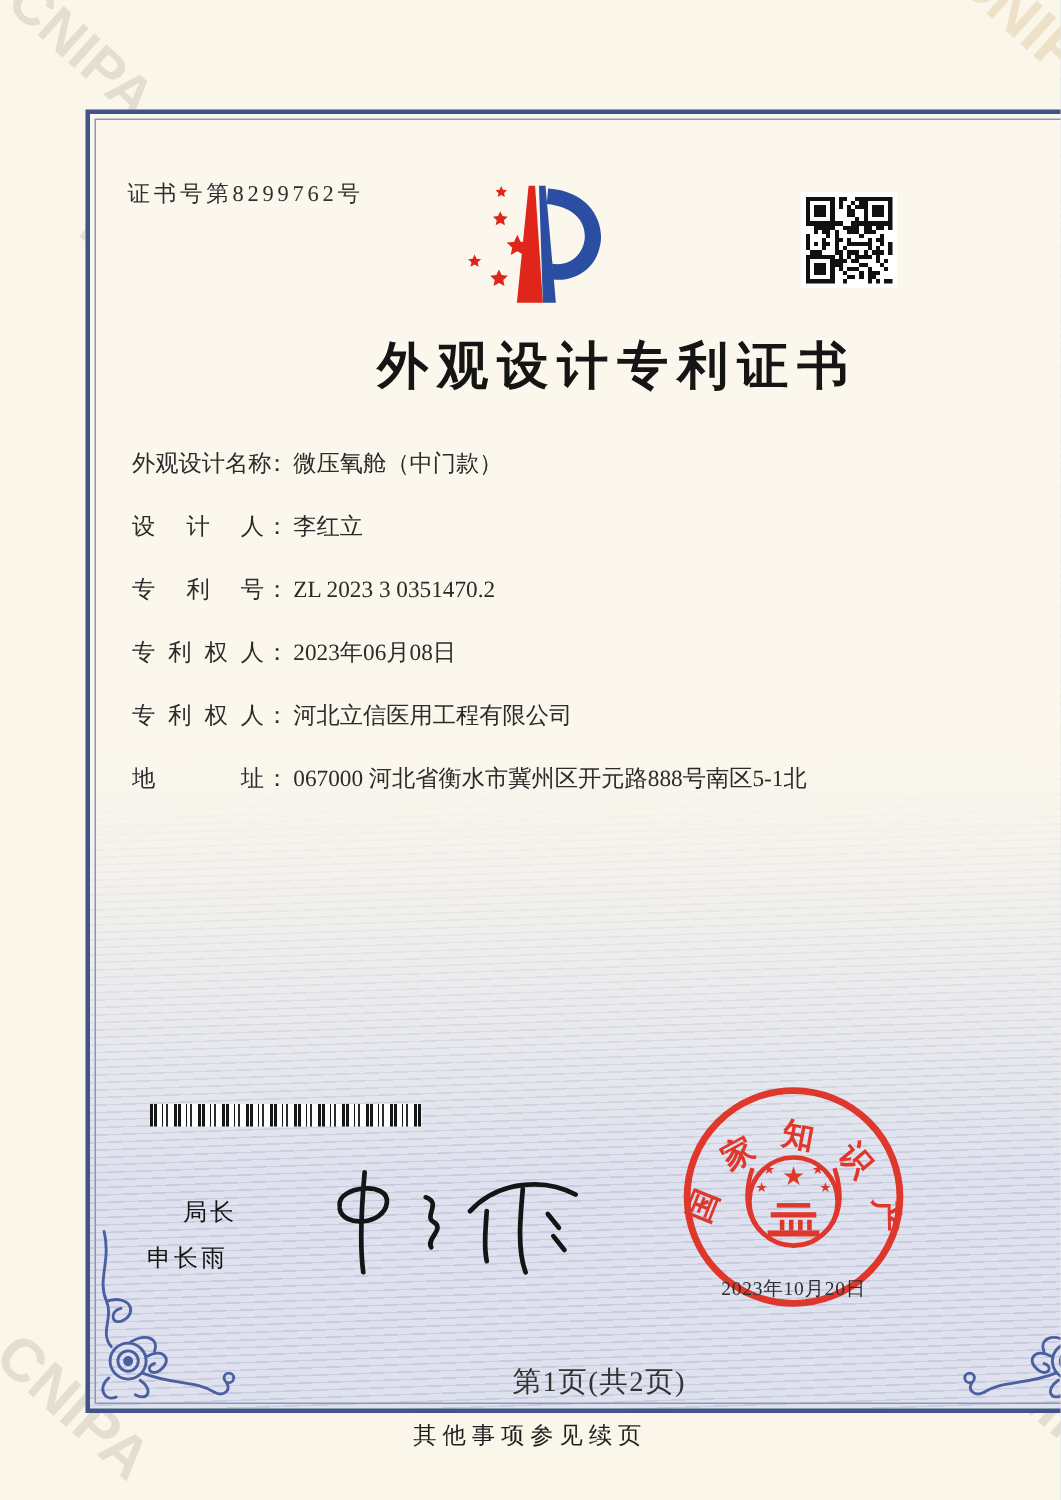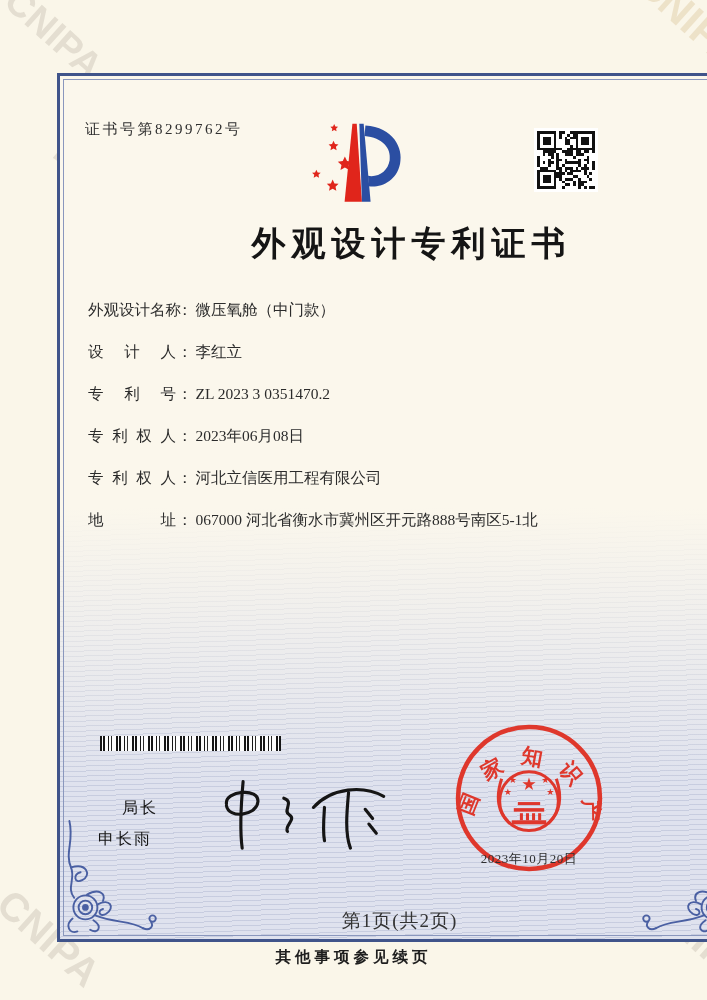--- a/index.html
+++ b/index.html
@@ -74,21 +74,21 @@
   .signer-name{position:absolute;left:38px;top:753px;font-size:16px;letter-spacing:2px;font-family:Liberation Sans, sans-serif;color:#141414;}
   .signature{position:absolute;left:150px;top:700px;width:192px;height:74px;}
   
   .seal{position:absolute;left:393px;top:646px;width:152px;height:152px;opacity:.93;}
   .seal svg{position:absolute;inset:0;width:100%;height:100%;}
   .seal-date{position:absolute;left:0;right:0;top:128px;text-align:center;font-size:13px;color:#222;letter-spacing:0.5px;}
   
   .page-indicator{position:absolute;left:0;top:832px;width:100%;text-align:center;font-size:19px;letter-spacing:1px;color:#333;}
   .continuation{
     position:absolute;left:0;top:947px;width:707px;text-align:center;
-    font-size:15.5px;font-weight:700;letter-spacing:4px;color:#1e1e1e;
+    font-size:15.5px;font-weight:400;letter-spacing:4px;color:#1e1e1e;
   }
 </style>
 </head>
 <body>
 
 <div>
 
   <div class="wm wm-gray wm-g1">CNIPA</div>
   <div class="wm wm-gray wm-g2">仅</div>
   <div class="wm wm-gray wm-g3">限</div>

